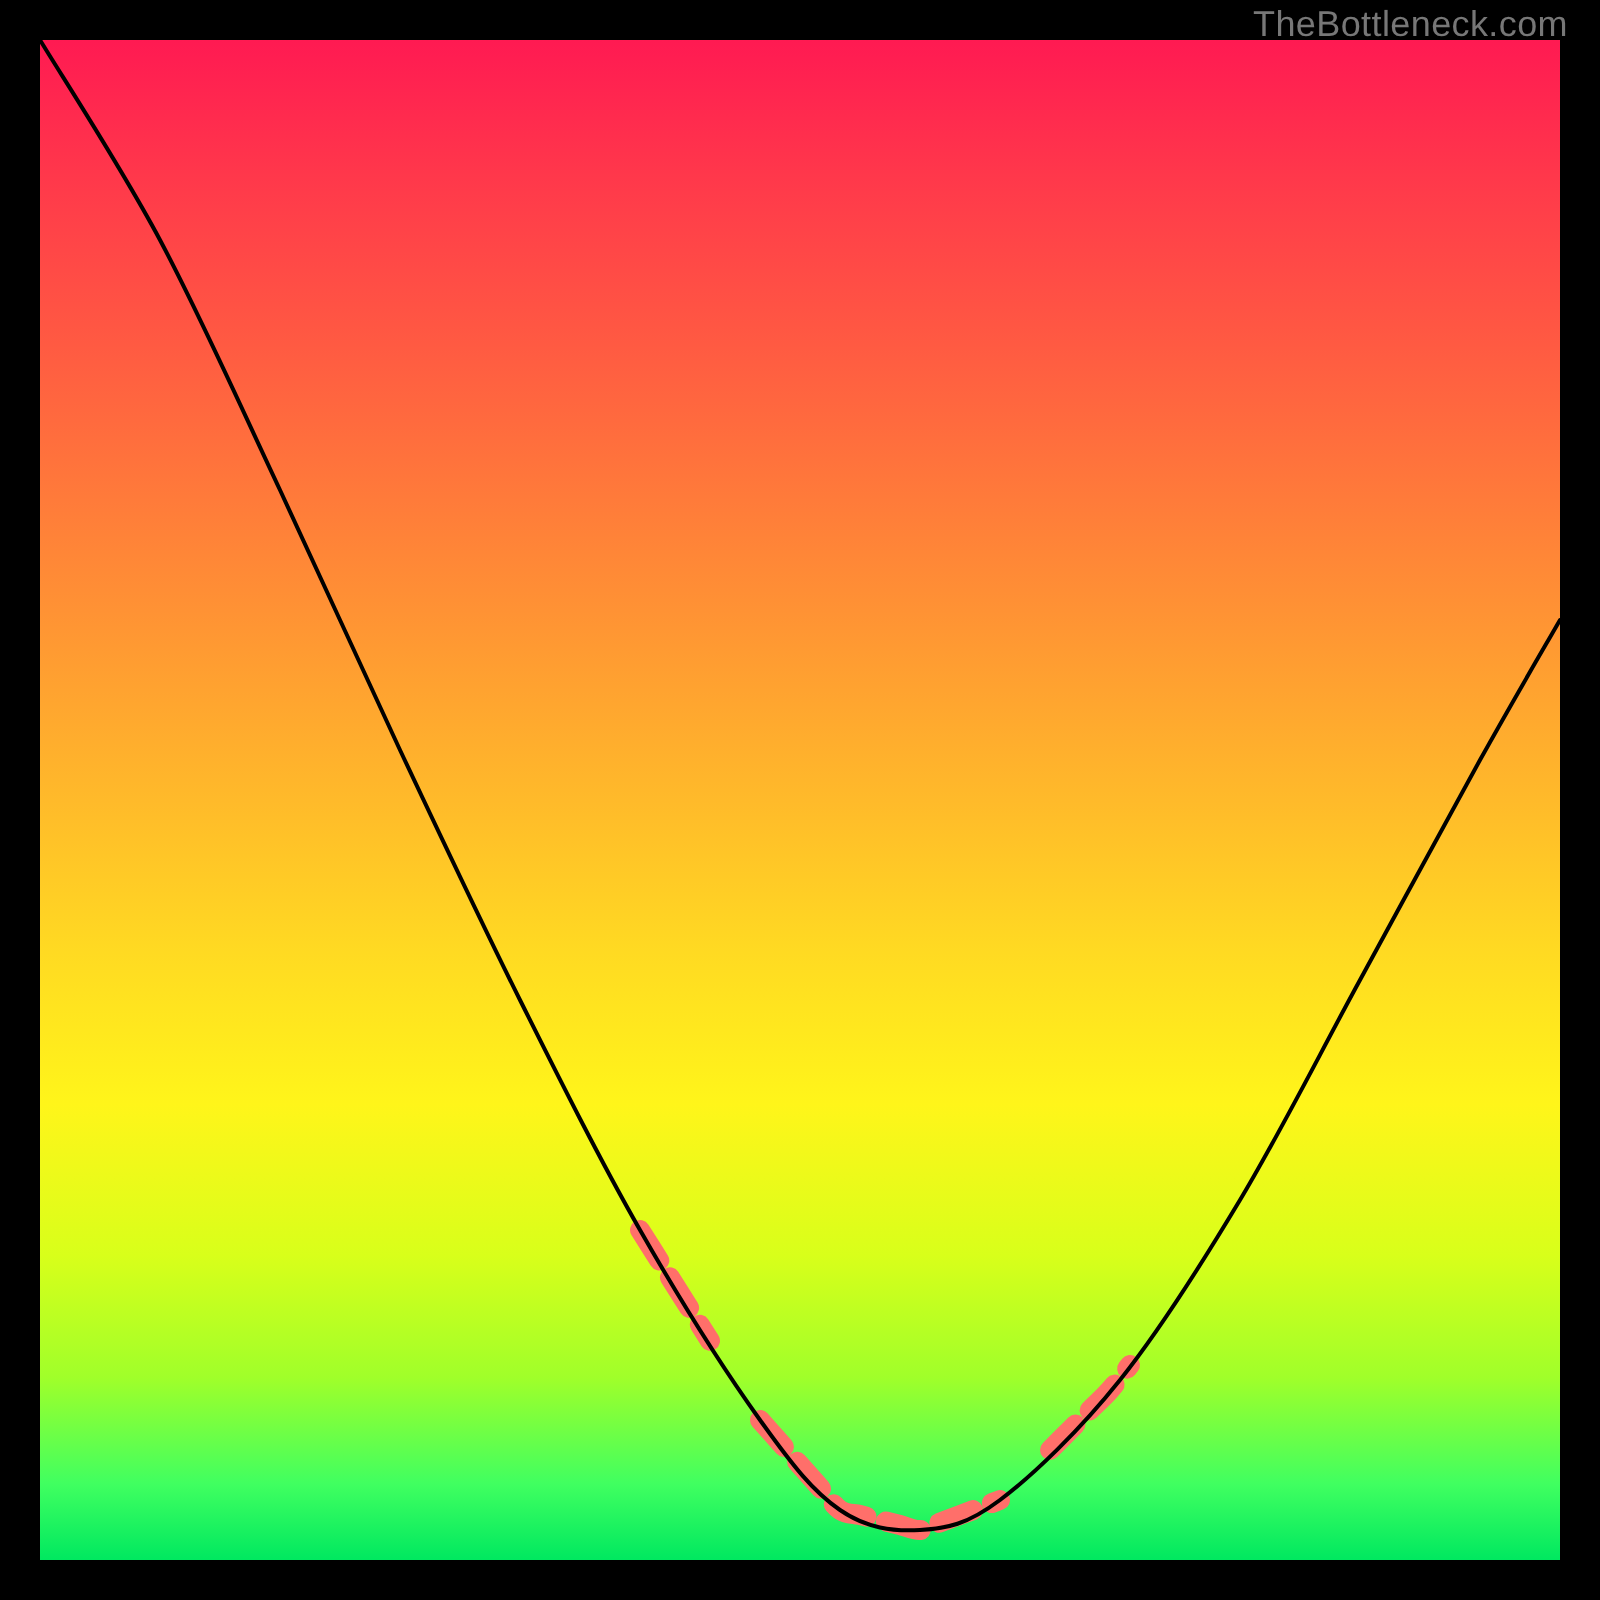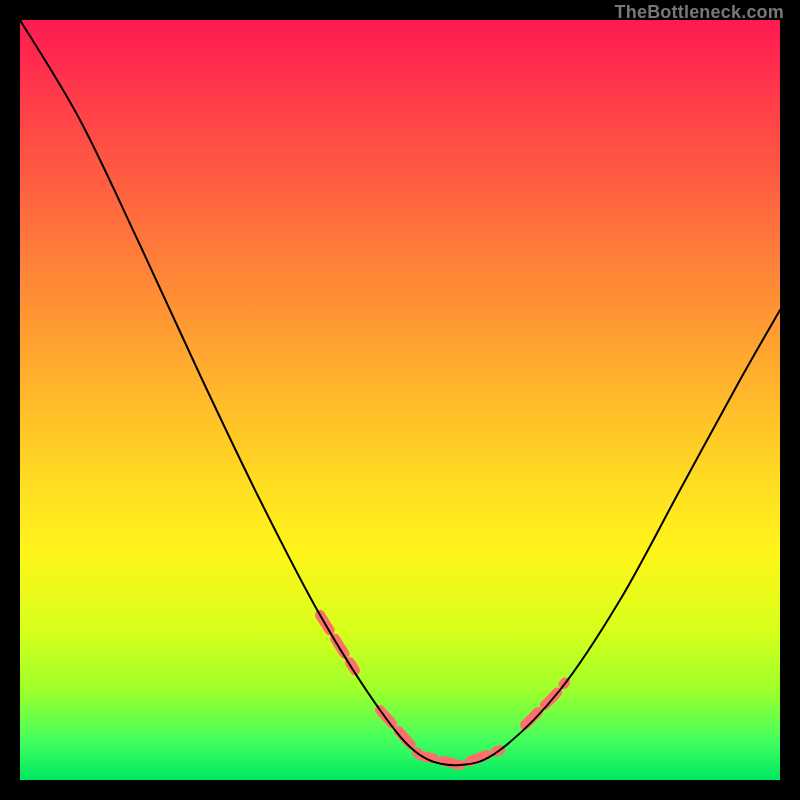--- a/index.html
+++ b/index.html
@@ -40,21 +40,21 @@
       #40ff60 95%,
       #00e860 100%
     );
   }
   .watermark {
     position: absolute;
     top: -18px;
     right: -4px;
     color: #777;
     font-size: 18px;
-    font-weight: 700;
+    font-weight: 400;
     letter-spacing: 0.2px;
     user-select: none;
   }
   svg.curve {
     position: absolute;
     left: 0;
     top: 0;
     width: 760px;
     height: 760px;
     pointer-events: none;

